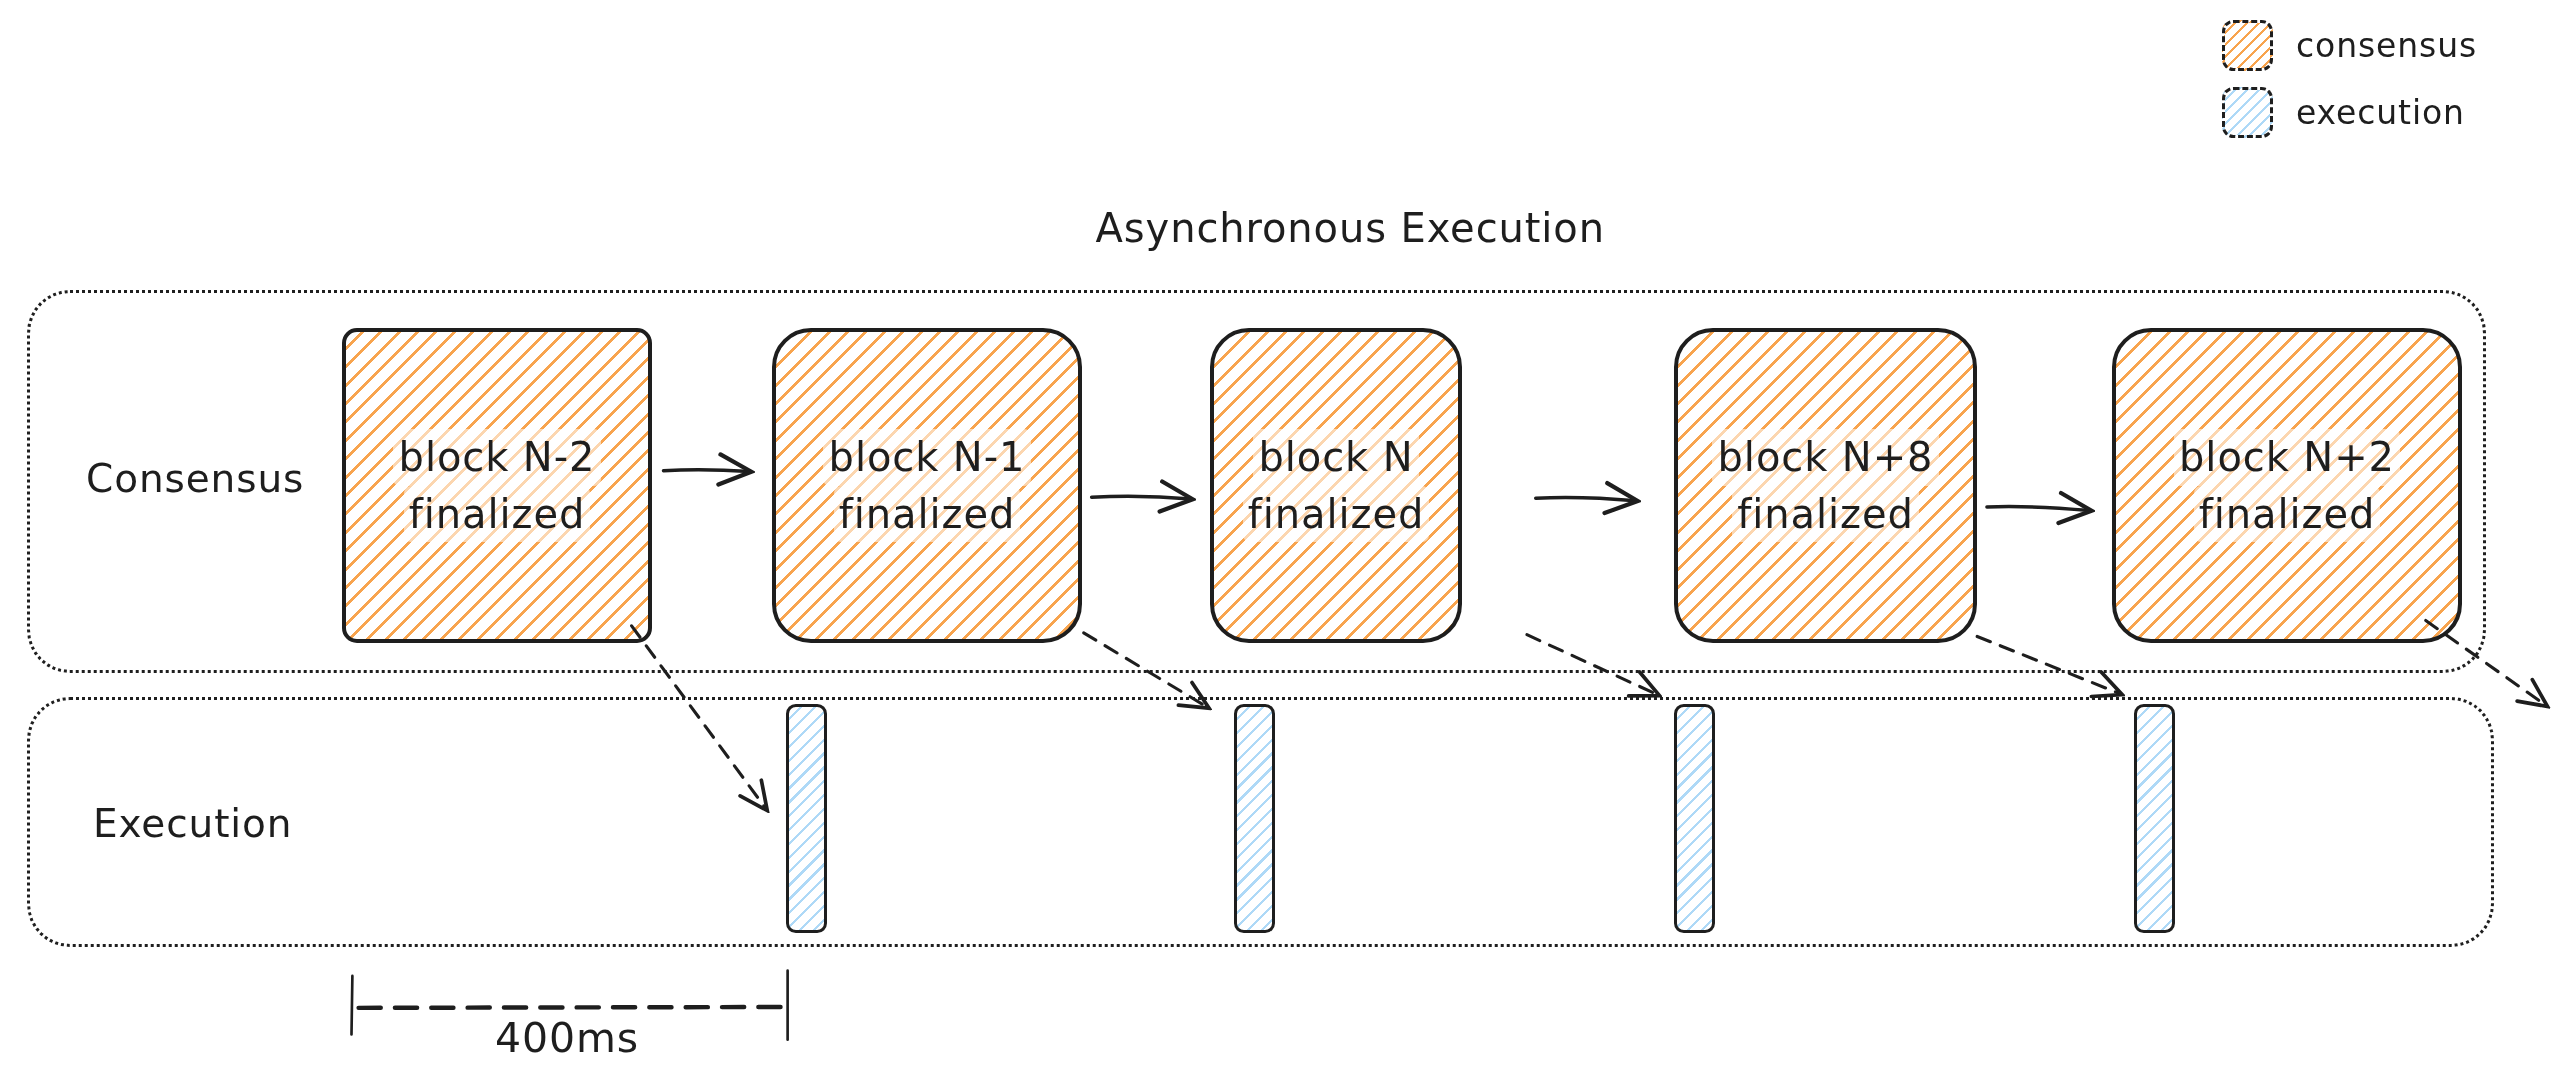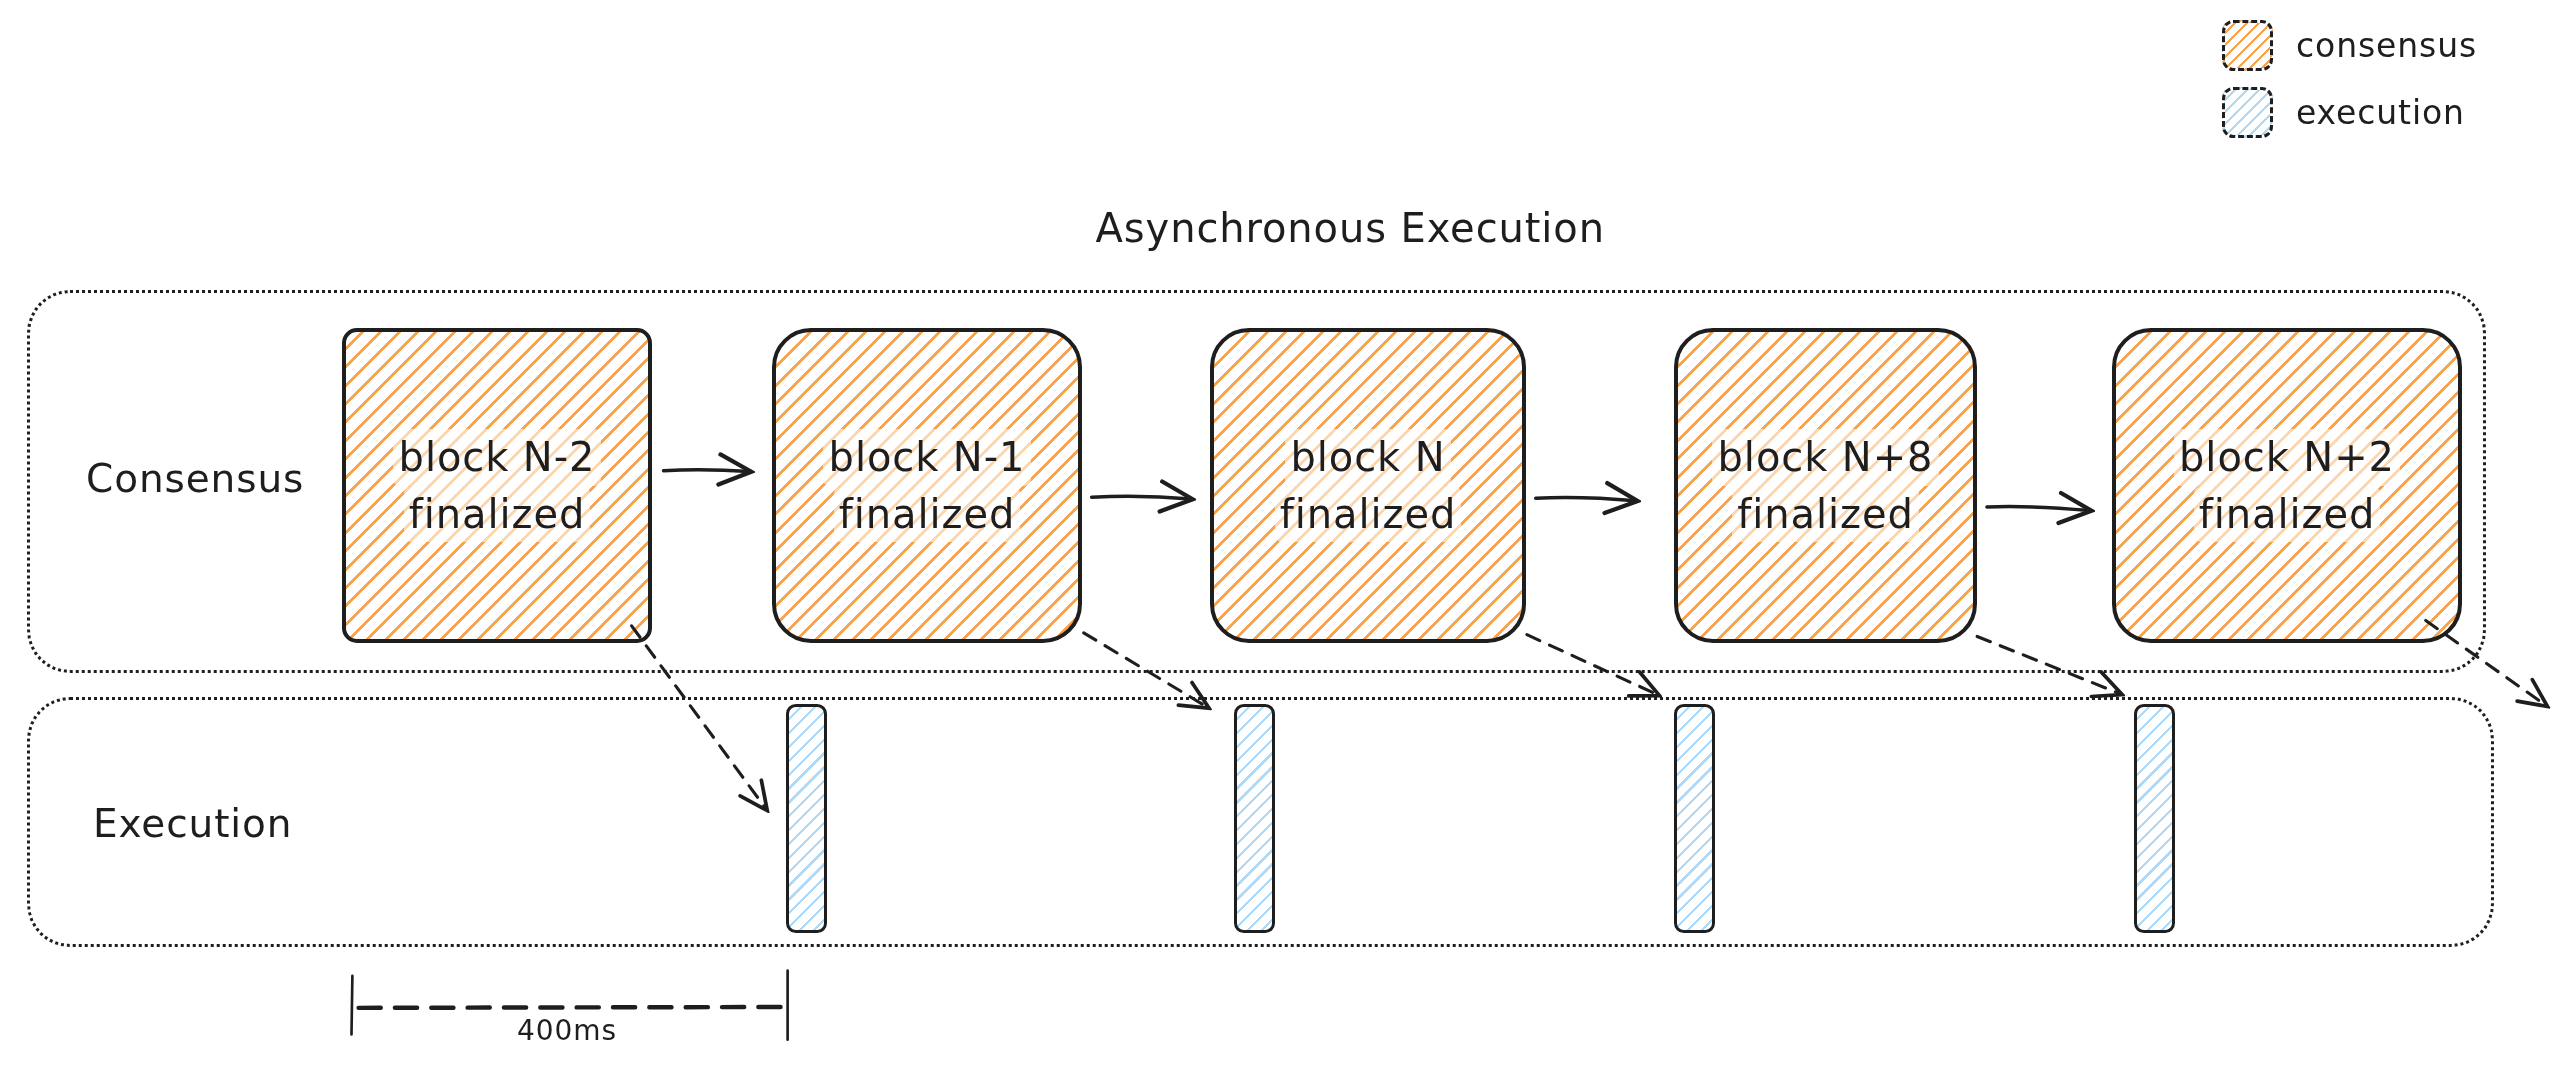--- a/index.html
+++ b/index.html
@@ -58,21 +58,21 @@
 
   
   .overlay{position:absolute;left:0;top:0;pointer-events:none;}
   .overlay path,.overlay line{stroke:var(--ink);fill:none;stroke-linecap:round;}
   .solid-arrow{stroke-width:4px;}
   .dashed-arrow{stroke-width:3.5px;stroke-dasharray:16 12;}
   .ruler-tick{stroke-width:3px;}
   .ruler-line{stroke-width:5px;stroke-dasharray:25 16;}
   .ah-path{stroke:var(--ink);fill:none;stroke-width:2.4px;stroke-linecap:round;}
 
-  .ruler-label{position:absolute;left:483px;top:1014px;width:168px;text-align:center;font-size:28px;letter-spacing:0.9px;color:var(--ink);}
+  .ruler-label{position:absolute;left:483px;top:1014px;width:168px;text-align:center;font-size:41px;letter-spacing:0.9px;color:var(--ink);}
 </style>
 </head>
 <body>
 
 <div class="canvas">
 
   <div class="title">Asynchronous Execution</div>
 
   <div class="legend">
     <div class="legend-row">
@@ -92,21 +92,21 @@
   <div class="lane-label execution">Execution</div>
 
   <div class="block" style="left:342px;width:310px;border-radius:15px;">
     <div class="block-line">block N-2</div>
     <div class="block-line">finalized</div>
   </div>
   <div class="block" style="left:772px;width:310px;">
     <div class="block-line">block N-1</div>
     <div class="block-line">finalized</div>
   </div>
-  <div class="block" style="left:1210px;width:316px;">
+  <div class="block" style="left:1210px;width:252px;">
     <div class="block-line">block N</div>
     <div class="block-line">finalized</div>
   </div>
   <div class="block" style="left:1674px;width:303px;">
     <div class="block-line">block N+8</div>
     <div class="block-line">finalized</div>
   </div>
   <div class="block" style="left:2112px;width:350px;">
     <div class="block-line">block N+2</div>
     <div class="block-line">finalized</div>

